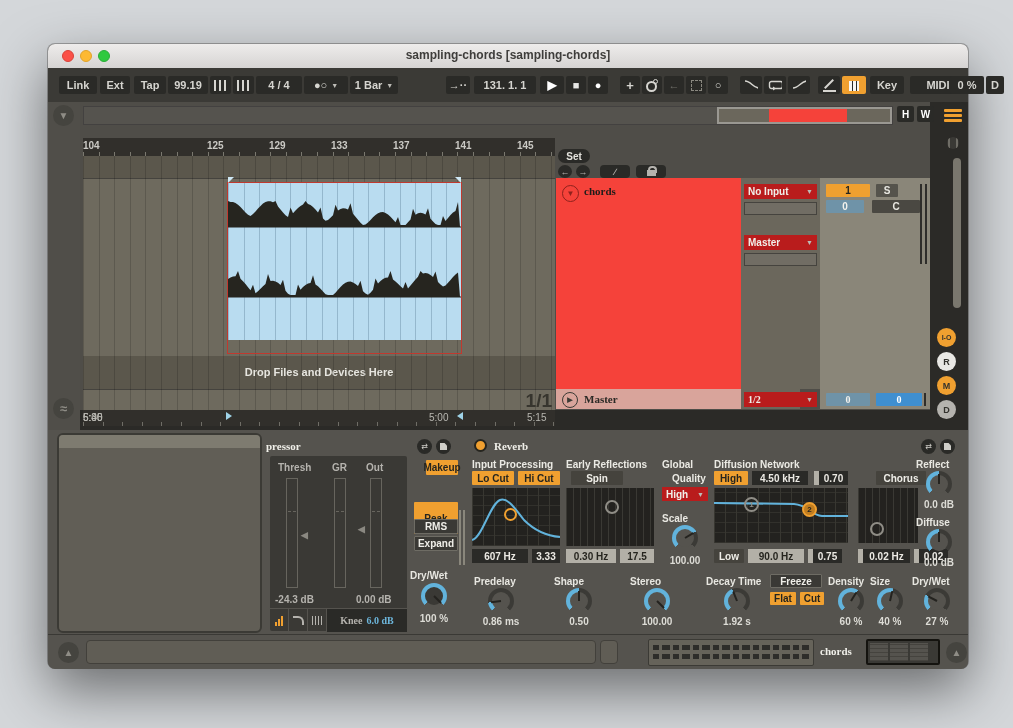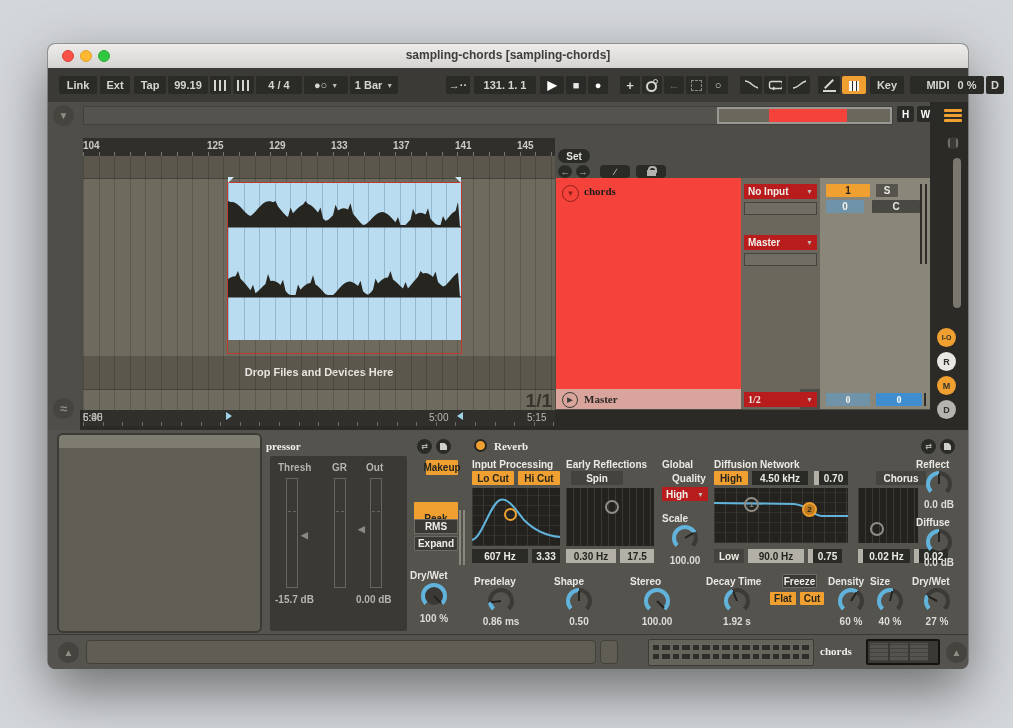--- a/index.html
+++ b/index.html
@@ -347,22 +347,41 @@
       </div>
       <div class="compbody" style="left:6px;top:19px;width:137px;height:175px">
         <div class="mlbl" style="left:8px;top:6px">Thresh</div>
         <div class="mlbl" style="left:62px;top:6px">GR</div>
         <div class="mlbl" style="left:96px;top:6px">Out</div>
         <div class="meter" style="left:16px;top:22px;height:110px"></div>
         <div class="meter" style="left:64px;top:22px;height:110px"></div>
         <div class="meter" style="left:100px;top:22px;height:110px"></div>
         <div class="mtri" style="left:31px;top:74px">◀</div>
         <div class="mtri" style="left:88px;top:68px">◀</div>
-        <div class="mlbl" style="left:5px;top:138px">-15.7 dB</div>
+        <div class="mlbl" style="left:5px;top:138px">-24.3 dB</div>
         <div class="mlbl" style="left:86px;top:138px">0.00 dB</div>
+        <div class="abs" style="left:0;top:152px;width:137px;height:23px;border-top:1px solid #55534e;display:flex">
+          <div style="width:18px;border-right:1px solid #55534e;display:flex;align-items:center;justify-content:center">
+            <span class="gbars">
+                <i style="height:4px"></i>
+                <i style="height:7px"></i>
+                <i style="height:10px"></i>
+              </span>
+            </div>
+          <div style="width:18px;border-right:1px solid #55534e;display:flex;align-items:center;justify-content:center">
+            <span class="kneecurve"></span>
+            </div>
+          <div style="width:18px;border-right:1px solid #55534e;display:flex;align-items:center;justify-content:center">
+            <span class="comb"></span>
+            </div>
+          <div style="flex:1;background:#2a2a27;display:flex;align-items:center;justify-content:center;gap:4px">
+            <span style="color:#b5b3ae;font-size:10px">Knee</span>
+            <span style="color:#6db7dd;font-size:10px">6.0 dB</span>
+          </div>
+        </div>
       </div>
       <div class="obtn" style="left:162px;top:23px;width:32px;height:15px">Makeup</div>
       <div class="obtn" style="left:150px;top:65px;width:44px;height:32px">Peak</div>
       <div class="dbtn" style="left:150px;top:82px;width:44px;height:15px">RMS</div>
       <div class="dbtn" style="left:150px;top:99px;width:44px;height:15px">Expand</div>
       <div class="klbl" style="left:146px;top:133px;width:48px">Dry/Wet</div>
       <div class="knob" style="left:157px;top:146px;--fill:1;--ptr:-45deg;--hole:#3a3935"></div>
       <div class="kval" style="left:146px;top:176px;width:48px">100 %</div>
     </div>
 
@@ -442,21 +461,21 @@
       <div class="kval" style="left:6px;top:179px;width:54px">0.86 ms</div>
       <div class="klbl" style="left:86px;top:139px;width:50px">Shape</div>
       <div class="knob" style="left:98px;top:151px;--fill:.5;--ptr:180deg"></div>
       <div class="kval" style="left:86px;top:179px;width:50px">0.50</div>
       <div class="klbl" style="left:162px;top:139px;width:54px">Stereo</div>
       <div class="knob" style="left:176px;top:151px;--fill:1;--ptr:-45deg"></div>
       <div class="kval" style="left:162px;top:179px;width:54px">100.00</div>
       <div class="klbl" style="left:238px;top:139px;width:62px">Decay Time</div>
       <div class="knob" style="left:256px;top:151px;--fill:.42;--ptr:158deg"></div>
       <div class="kval" style="left:238px;top:179px;width:62px">1.92 s</div>
-      <div class="dbtn" style="left:314px;top:137px;width:35px;height:14px">Freeze</div>
+      <div class="dbtn" style="left:302px;top:137px;width:52px;height:14px">Freeze</div>
       <div class="obtn" style="left:302px;top:155px;width:26px;height:13px">Flat</div>
       <div class="obtn" style="left:332px;top:155px;width:24px;height:13px">Cut</div>
       <div class="klbl" style="left:360px;top:139px;width:46px">Density</div>
       <div class="knob" style="left:370px;top:151px;--fill:.62;--ptr:-148deg"></div>
       <div class="kval" style="left:360px;top:179px;width:46px">60 %</div>
       <div class="klbl" style="left:402px;top:139px;width:40px">Size</div>
       <div class="knob" style="left:409px;top:151px;--fill:.55;--ptr:-167deg"></div>
       <div class="kval" style="left:402px;top:179px;width:40px">40 %</div>
       <div class="klbl" style="left:444px;top:139px;width:50px">Dry/Wet</div>
       <div class="knob" style="left:456px;top:151px;--fill:.27;--ptr:118deg"></div>

